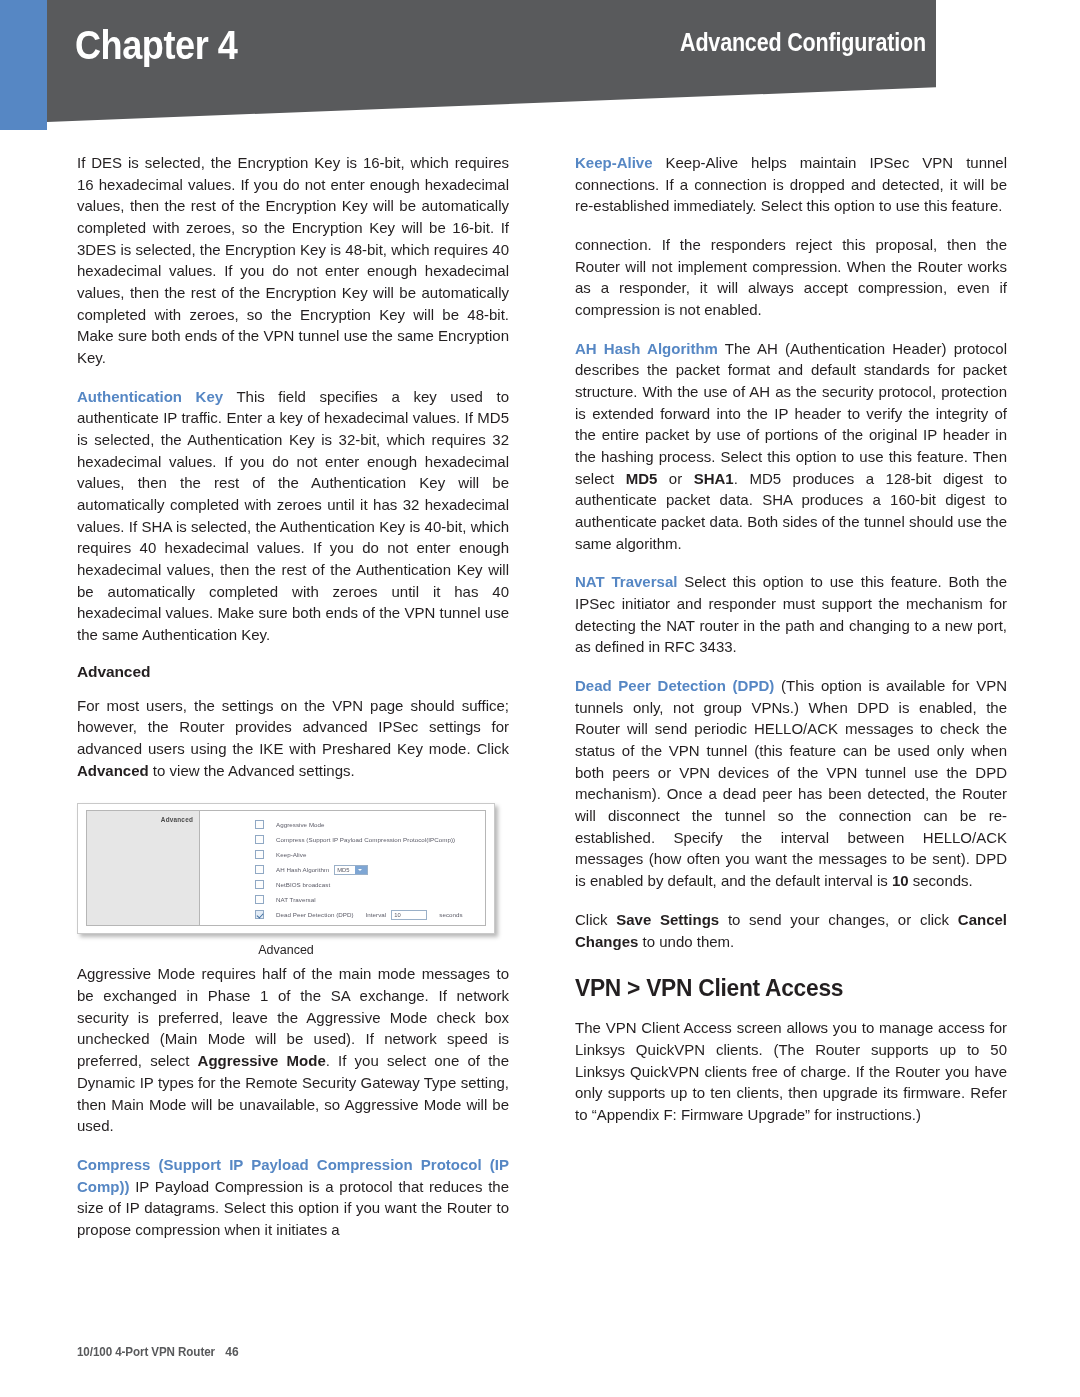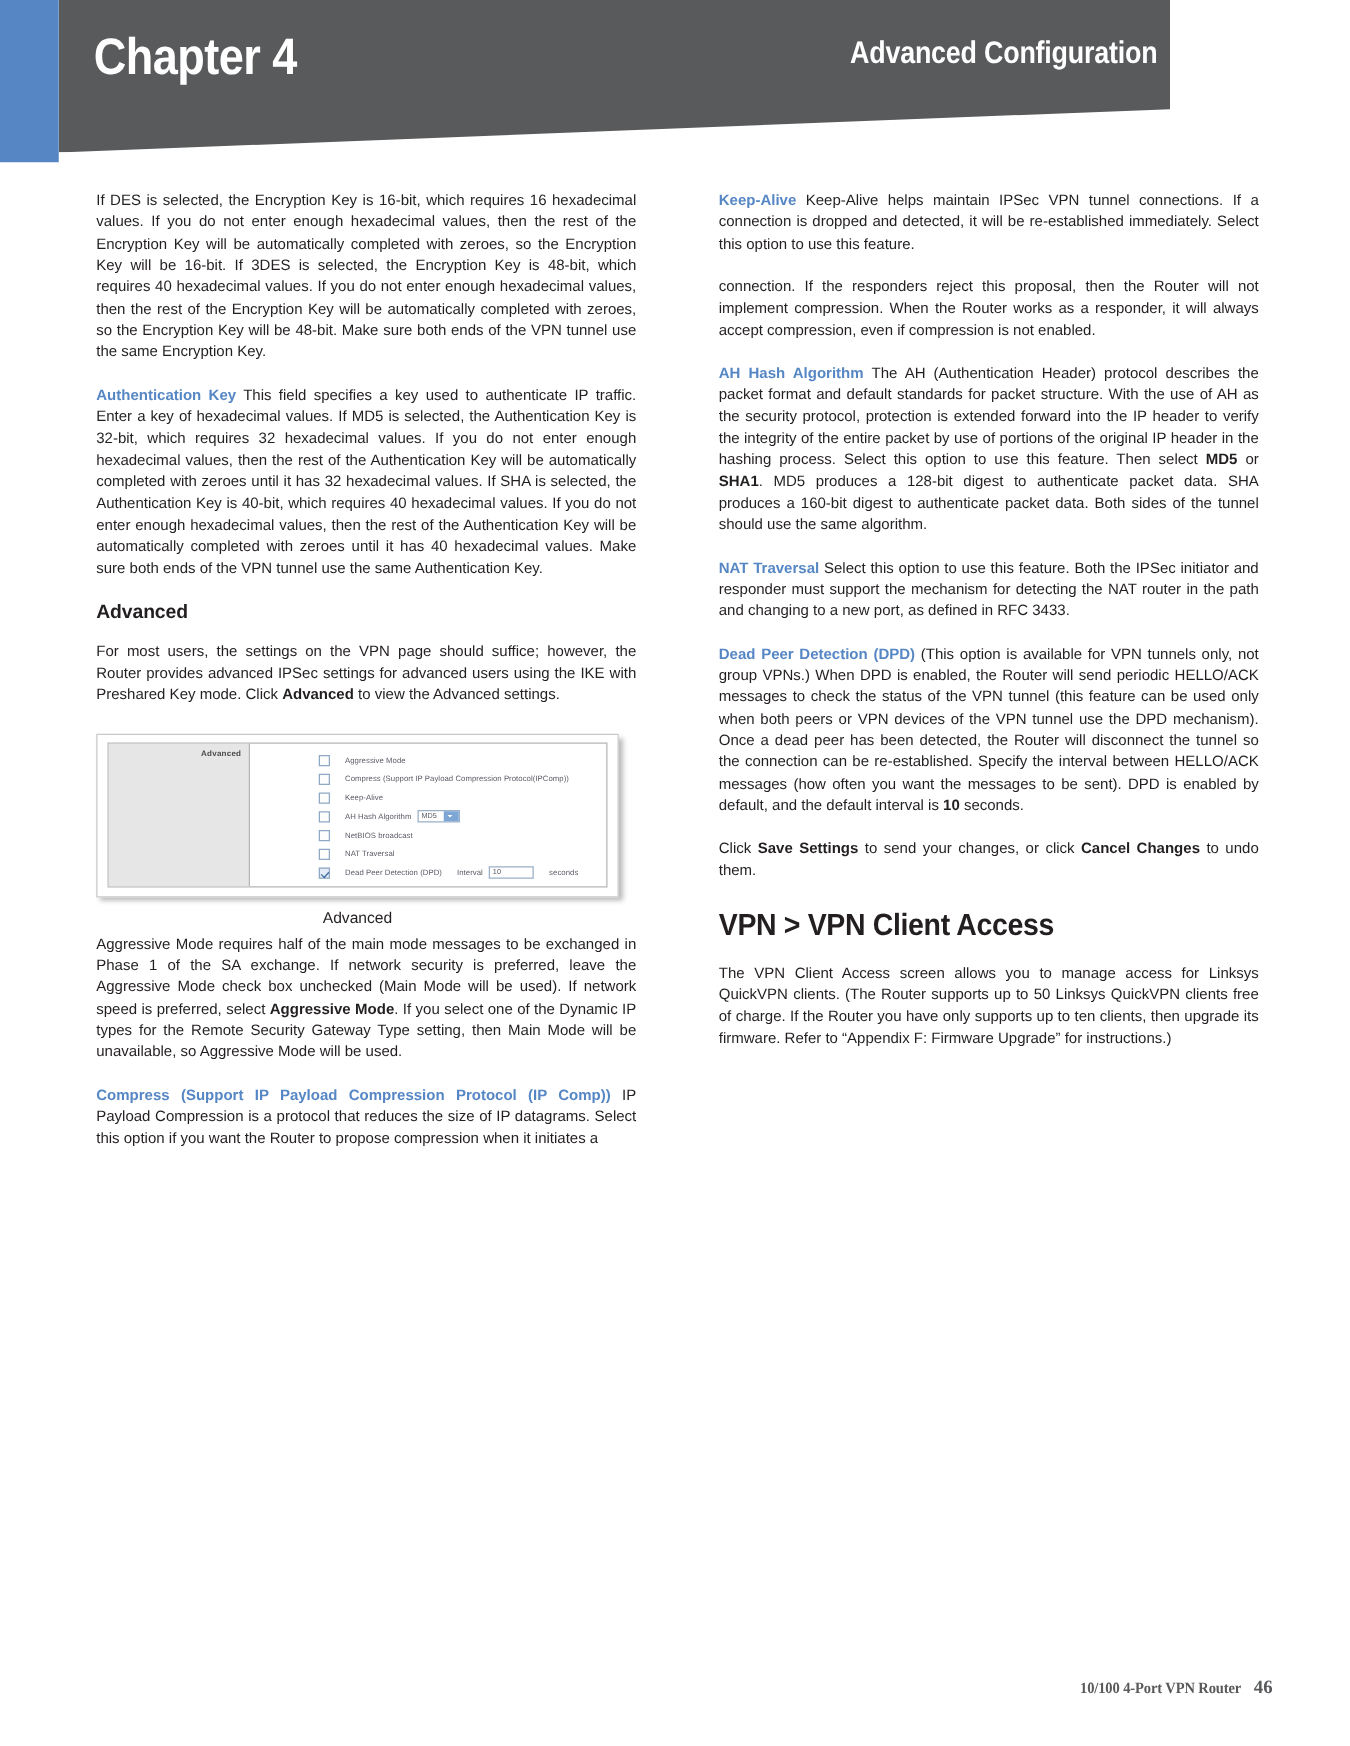--- a/index.html
+++ b/index.html
@@ -75,21 +75,21 @@
   .col {
     position: absolute;
     width: 432px;
     top: 0;
   }
   .col-left  { left: 77px; }
   .col-right { left: 575px; }
 
   p.body {
     margin: 0 0 17px 0;
-    font-size: 12px;
+    font-size: 15px;
     line-height: 1.445;
     color: #231f20;
     text-align: justify;
     text-justify: inter-word;
     hyphens: none;
   }
   p.body:last-child { margin-bottom: 0; }
 
   .term {
     color: #5687c4;
@@ -248,34 +248,33 @@
     width: 418px;
   }
 
   
   .footer {
     position: absolute;
     left: 77px;
     right: 62px;
     bottom: 38px;
     display: flex;
-    justify-content: flex-end;
+    justify-content: flex-start;
     align-items: baseline;
-    font-family: Liberation Serif, serif;
   }
   .footer-left {
     font-size: 12.5px;
     font-weight: bold;
     color: #58595b;
     letter-spacing: -0.1px;
     transform: scaleX(0.93);
     transform-origin: left center;
   }
   .footer-right {
-    font-size: 15px;
+    font-size: 12px;
     font-weight: bold;
     color: #58595b;
   }
 </style>
 </head>
 <body>
 
 <div class="header-wrap">
   <div class="header-blue"></div>
   <div class="header-gray"></div>

